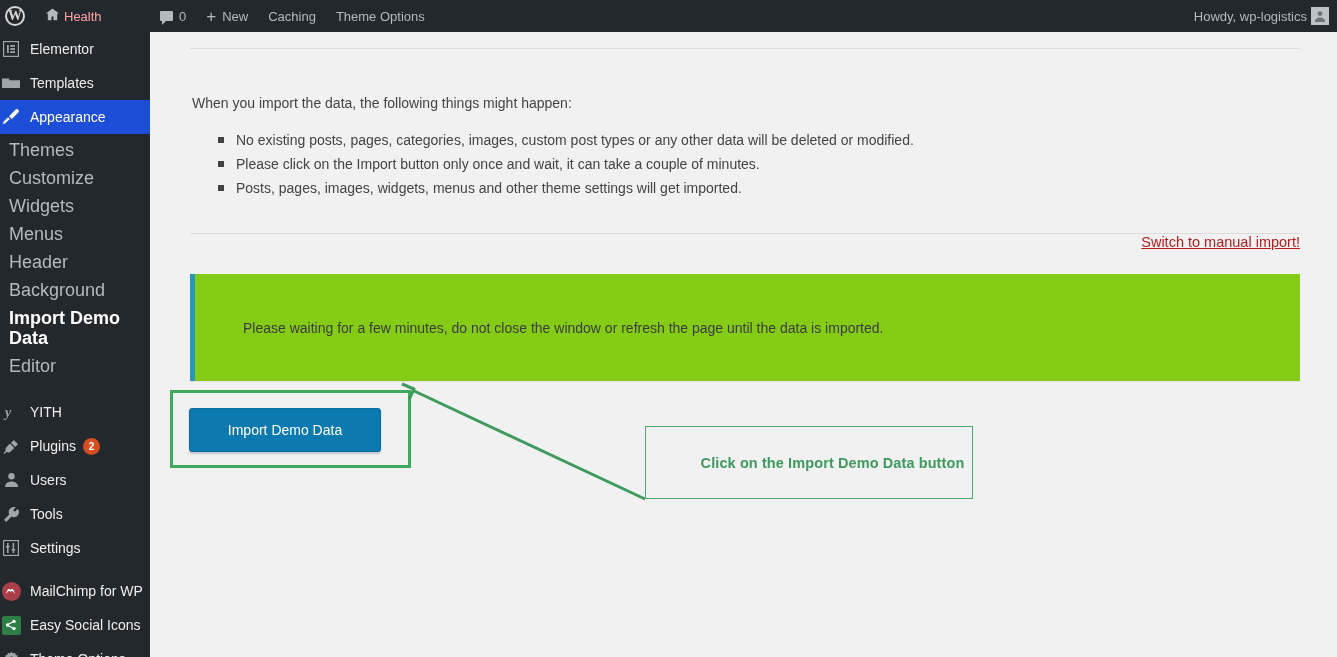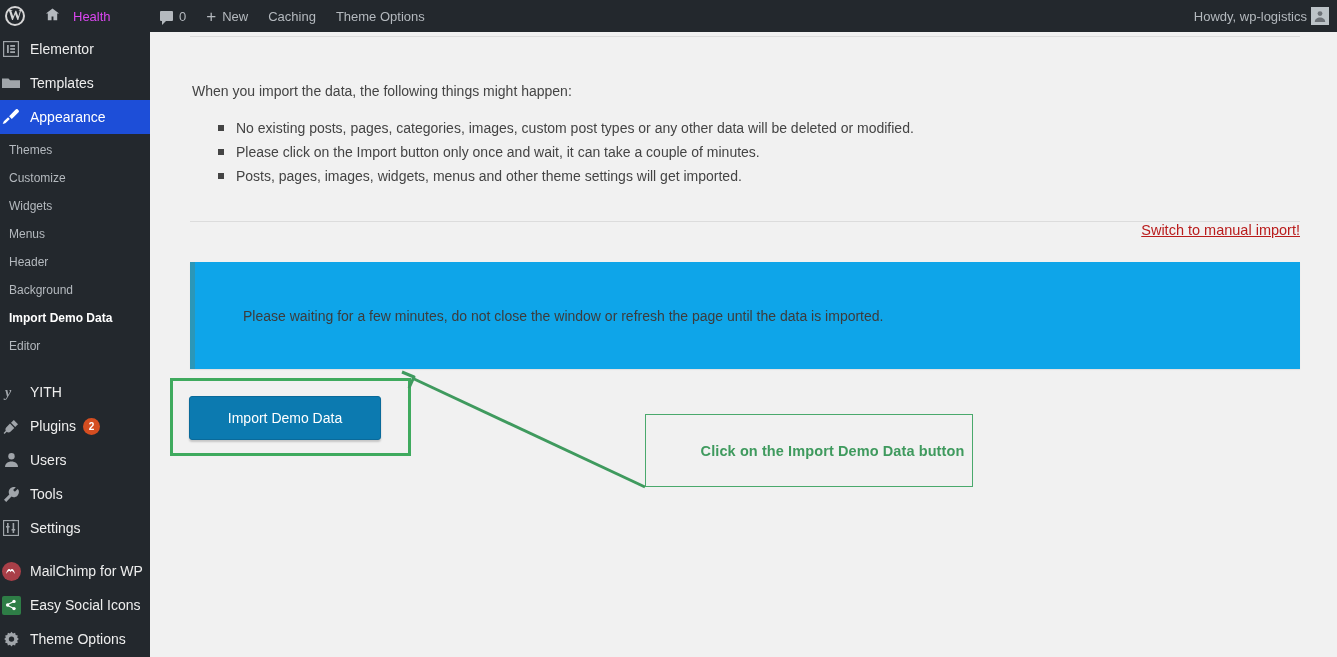--- a/index.html
+++ b/index.html
@@ -86,21 +86,21 @@
   .menu-item.current:after {
     content: ""; position: absolute; right: -8px; top: 50%;
     margin-top: -8px; width: 0; height: 0;
     border-top: 8px solid transparent;
     border-bottom: 8px solid transparent;
     border-right: 8px solid #f1f1f1;
   }
   .submenu { list-style: none; background: #23282d; padding: 2px 0 6px 0; }
   .submenu li {
     padding: 4px 4px 4px 9px;
-    font-size: 12px; color: #b4b9be;
+    font-size: 18px; color: #b4b9be;
     line-height: 20px;
   }
   .submenu li.active { color: #fff; font-weight: 700; }
   .menu-sep { height: 9px; }
   .badge {
     display: inline-flex; align-items: center; justify-content: center;
     min-width: 17px; height: 17px; margin-left: 7px;
     background: #d54e21; color: #fff;
     border-radius: 10px; font-size: 10px; font-weight: 600;
     padding: 0 5px;
@@ -111,21 +111,21 @@
     font-size: 11px; color: #fff;
   }
   .ico-square {
     width: 19px; height: 19px; border-radius: 2px;
     display: inline-flex; align-items: center; justify-content: center;
     font-size: 11px; color: #fff;
   }
 
   
   .content {
-    position: absolute; left: 150px; top: 32px;
+    position: absolute; left: 150px; top: 44px;
     width: 1187px; height: 531px;
     background: #f1f1f1;
     overflow: hidden;
   }
   .hr {
     position: absolute; left: 40px; width: 1110px;
     height: 1px; background: #dcdcdc;
   }
   .intro {
     position: absolute; left: 42px; top: 51px;
@@ -146,21 +146,21 @@
   .manual-link {
     position: absolute; right: 37px; top: 190px;
     font-size: 14.5px; color: #b91c1c;
     text-decoration: underline;
   }
 
   
   .notice {
     position: absolute; left: 40px; top: 230px;
     width: 1110px; height: 107px;
-    background: #0ea5e9;
+    background: #84cc16;
     border-left: 5px solid #2b97b8;
     box-shadow: 0 1px 1px rgba(0,0,0,.06);
     display: flex; align-items: center;
   }
   .notice-text {
     padding-left: 48px; font-size: 14px; color: #3c3c3c;
   }
 
   
   .hl-box {
@@ -228,21 +228,21 @@
           <path d="M1.8 13c0-3 2.4-4.6 5.2-4.6S12.2 10 12.2 13z" fill="#6d7278"></path>
         </svg>
       </span>
     </div>
   </div>
 
   <div class="sidebar">
 
     <div class="wp-logo-row">
       <span class="wp-logo">W</span>
-      <span style="display:inline-flex;align-items:center;gap:13px;margin-left:20px;color:#d946ef;font-size:13px;">
+      <span style="display:inline-flex;align-items:center;gap:4px;margin-left:20px;color:#fca5a5;font-size:13px;">
         <span>
           <svg width="15" height="15" viewBox="0 0 16 16">
               <path d="M8 1.5 1 7h2v7h4v-4h2v4h4V7h2z" fill="#b4b9be"></path>
             </svg>
         </span>
         <span>Health</span>
       </span>
     </div>
 
     <ul class="menu">

